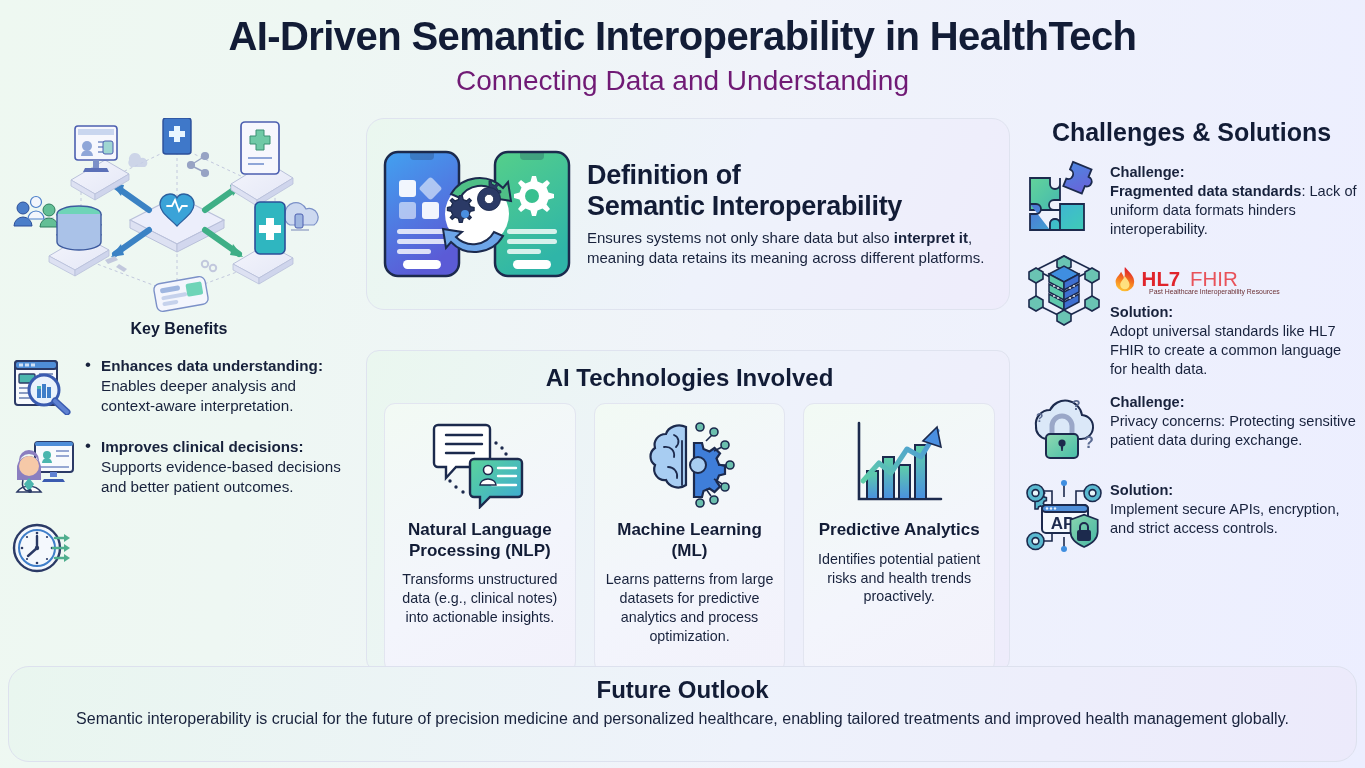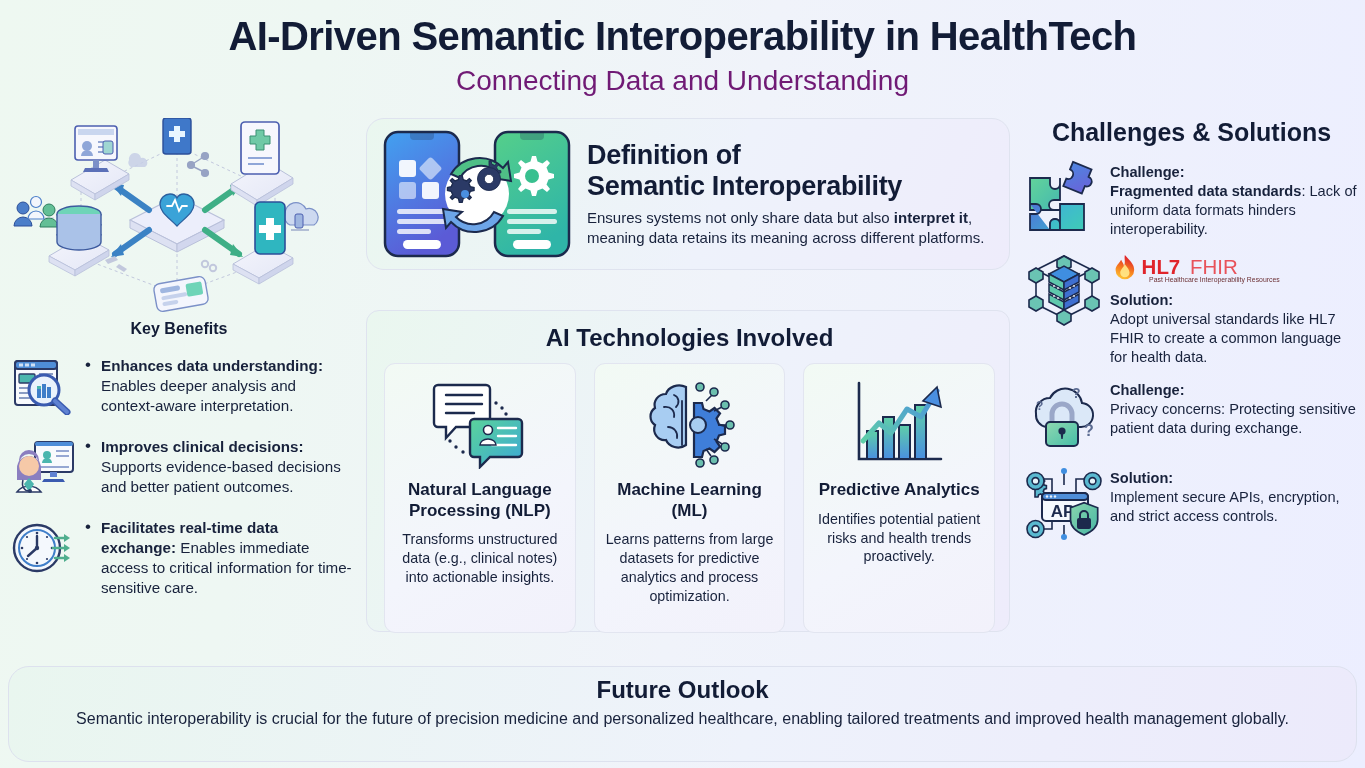--- a/index.html
+++ b/index.html
@@ -102,21 +102,21 @@
   }
   .benefit-text b { font-weight: bold; }
 
   
   .card {
     border: 1px solid #dfe3ef;
     border-radius: 13px;
     background: linear-gradient(115deg, #eaf7ef 0%, #eef2fb 55%, #eeecfb 100%);
   }
   .def-card {
-    height: 152px;
+    height: 192px;
     display: flex;
     align-items: center;
     padding: 10px 14px 10px 10px;
     margin-bottom: 15px;
     border-radius: 18px;
   }
   .def-visual { width: 200px; min-width: 200px; height: 140px; }
   .def-body { padding-left: 10px; }
   .def-title {
     font-size: 27px;
@@ -195,21 +195,21 @@
     justify-content: center;
   }
   .cs-text {
     font-size: 14.6px;
     line-height: 1.3;
     color: #18223c;
     padding-top: 4px;
     padding-right: 6px;
   }
   .cs-text b { font-weight: bold; text-align: center; }
-  .fhir-logo { margin-bottom: 1px; }
+  .fhir-logo { margin-bottom: 1px; margin-top: 12px; }
 
   
   .footer {
     position: absolute;
     left: 8px;
     top: 666px;
     width: 1349px;
     height: 96px;
     border: 1px solid #dde1ee;
     border-radius: 21px;
@@ -468,23 +468,20 @@
                 <path d="M42,29 h12"></path>
                 <path d="M44,39 h10"></path>
             </g>
             <g fill="#4fae8e">
               <path d="M53,15 l6,4 l-6,4 z"></path>
                 <path d="M53,25 l6,4 l-6,4 z"></path>
                 <path d="M53,35 l6,4 l-6,4 z"></path>
             </g>
           </svg>
         </div>
-        <div class="benefit-text">
-          <b>Facilitates real-time data exchange:</b><span> Enables immediate access to critical information for time-sensitive care.</span>
-        </div>
       </div>
 
     </div>
   </div>
 
   <div class="col-mid">
 
     <div class="card def-card">
       <div class="def-visual">
         <svg viewBox="0 0 200 140" width="200" height="140">

